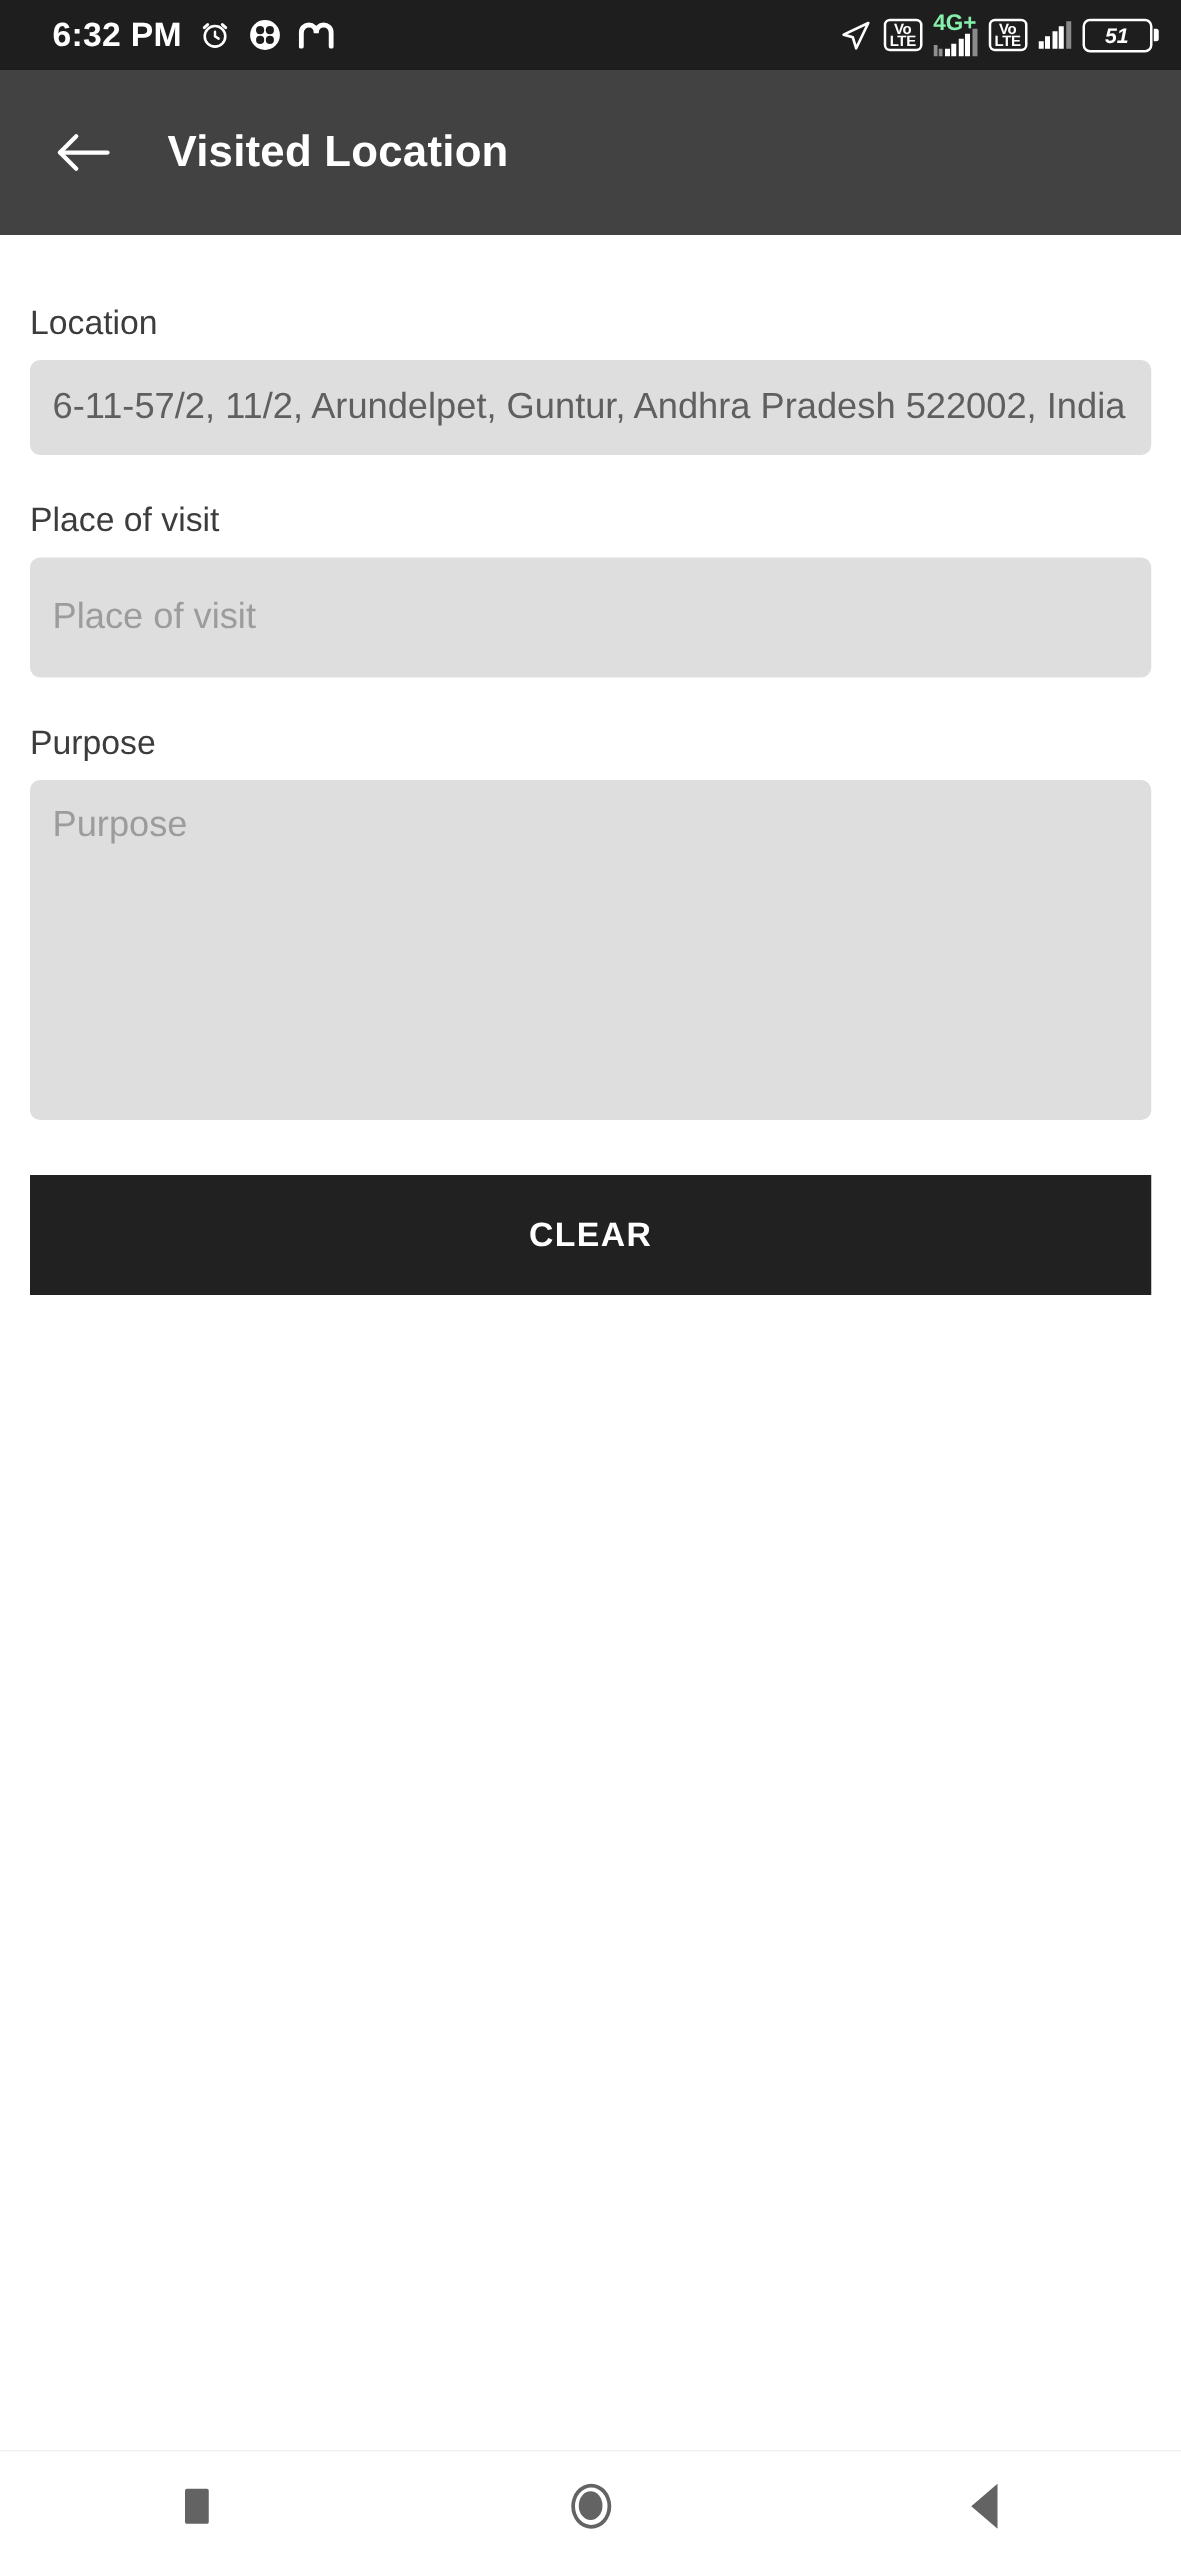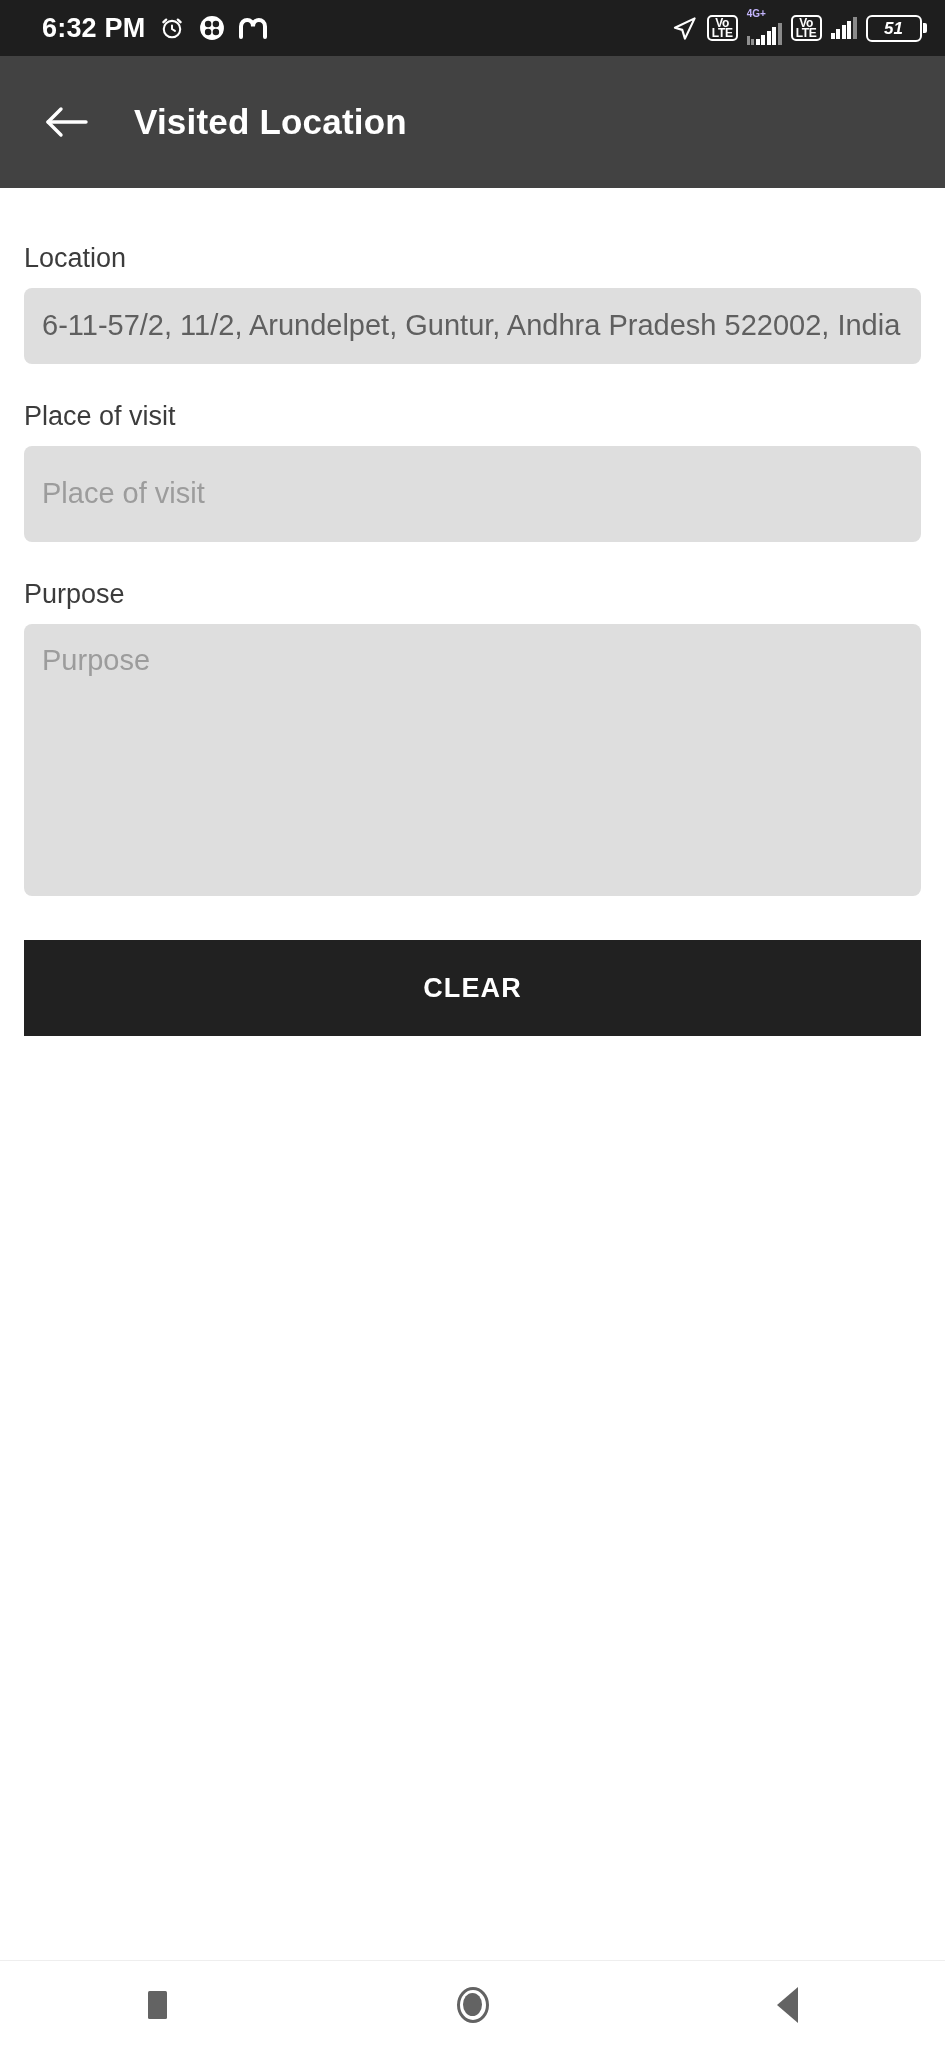--- a/index.html
+++ b/index.html
@@ -71,22 +71,22 @@
   .net-group {
     position: relative;
     display: flex;
     align-items: flex-end;
     padding-top: 12px;
   }
   .net-label {
     position: absolute;
     top: -2px;
     left: 0px;
-    color: #c4b5fd;
-    font-size: 10px;
+    color: #86efac;
+    font-size: 18px;
     font-weight: bold;
     line-height: 1;
     white-space: nowrap;
   }
   .bars {
     display: flex;
     align-items: flex-end;
     gap: 1.5px;
     height: 22px;
   }

